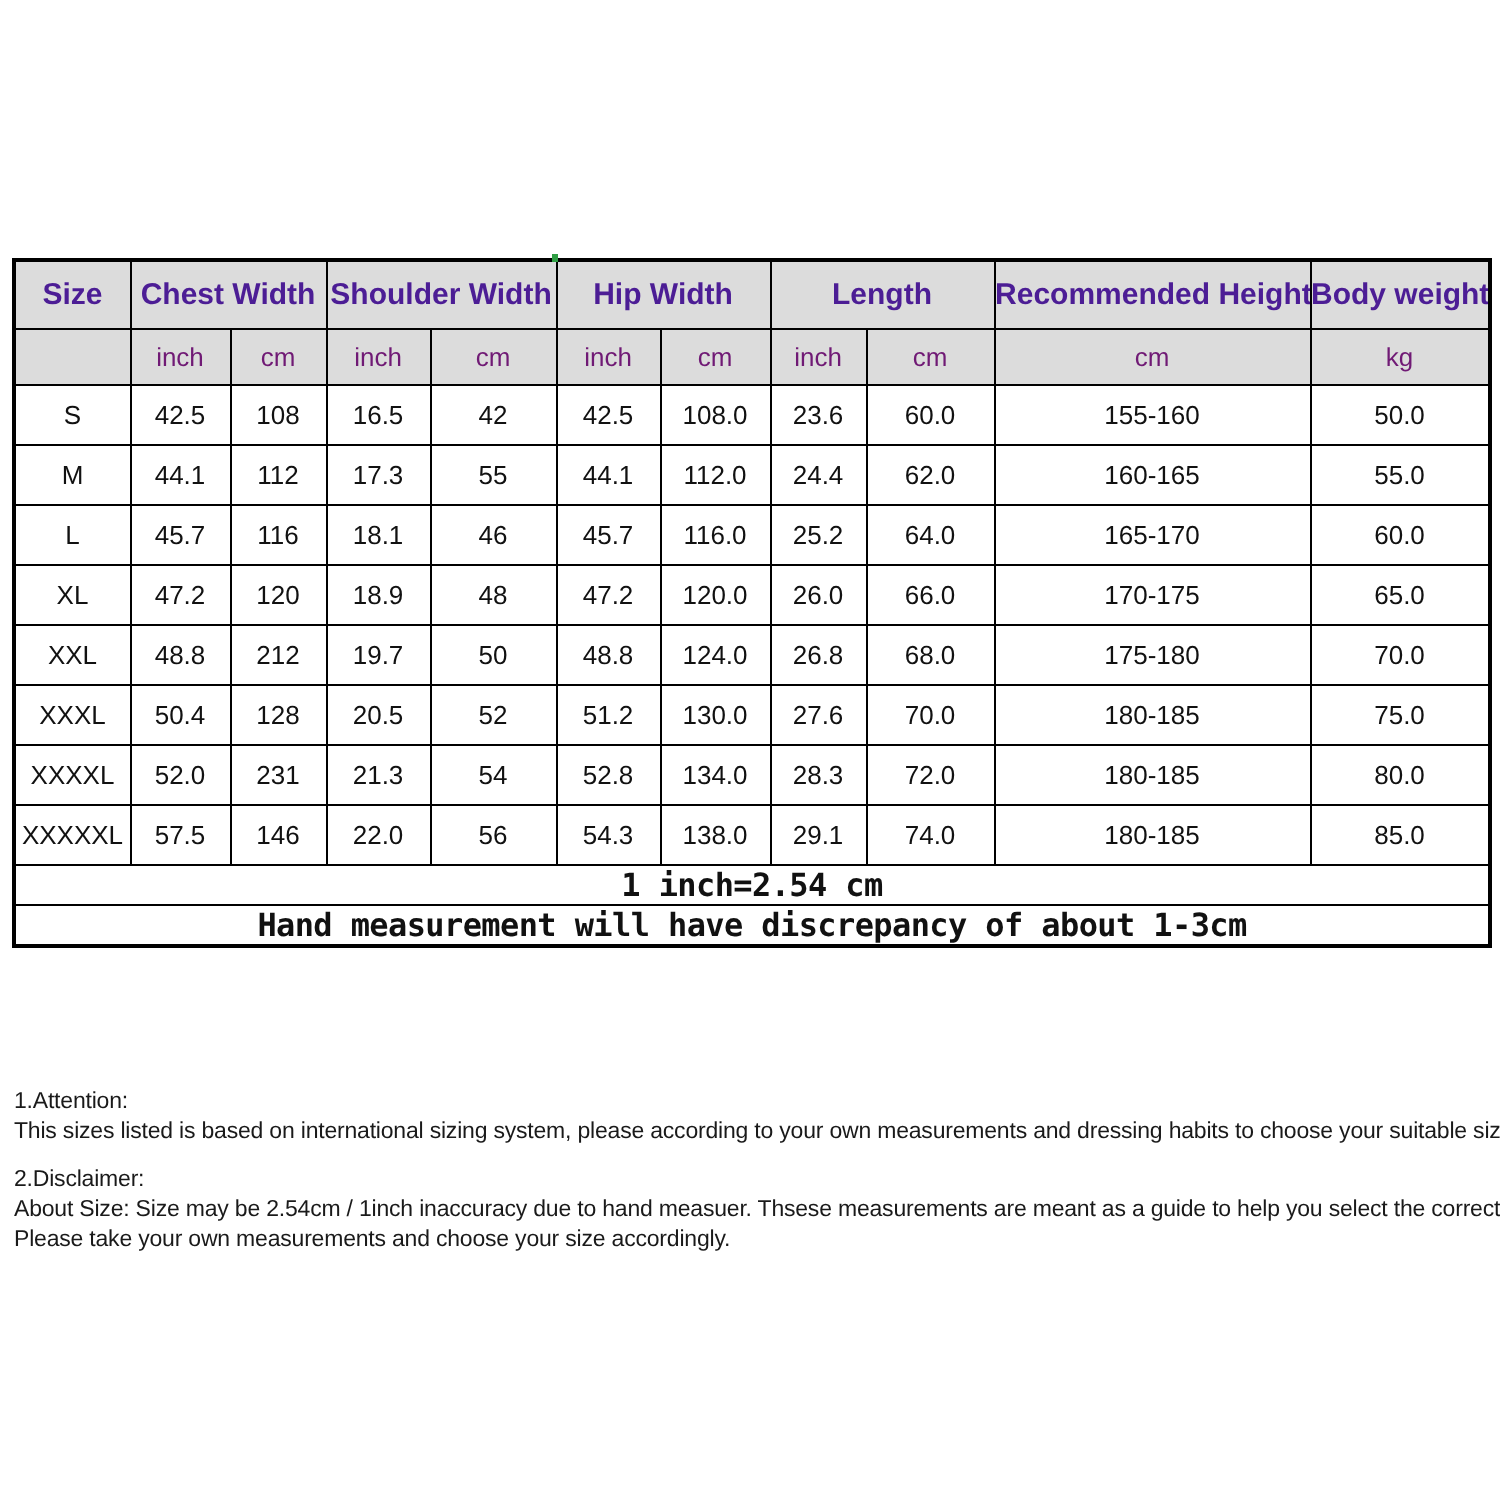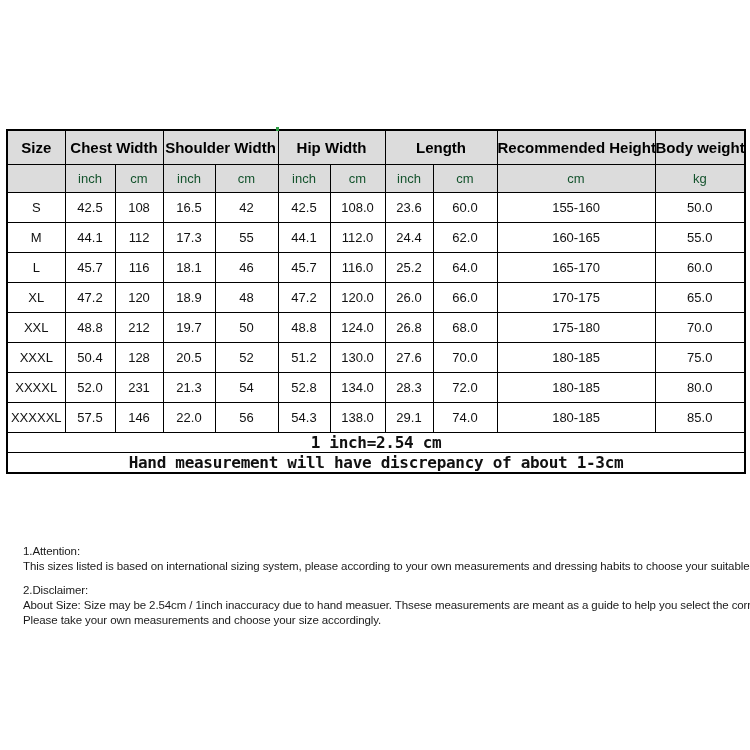--- a/index.html
+++ b/index.html
@@ -40,28 +40,28 @@
     vertical-align: middle;
     padding: 0;
     overflow: hidden;
     white-space: nowrap;
   }
   tr.group-row { height: 34px; }
   tr.group-row th {
     background: #dcdcdc;
     font-size: 15px;
     font-weight: bold;
-    color: #000000;
+    color: #4c1d95;
   }
   tr.unit-row { height: 28px; }
   tr.unit-row th {
     background: #dcdcdc;
     font-size: 13px;
     font-weight: normal;
-    color: #14532d;
+    color: #701a75;
   }
   tbody tr { height: 30px; }
   tbody td {
     background: #ffffff;
     font-size: 13px;
     color: #111111;
   }
   tfoot tr.note-row-1 { height: 19px; }
   tfoot tr.note-row-2 { height: 18px; }
   tfoot td.note-cell {
@@ -86,21 +86,21 @@
   .text-block {
     position: absolute;
     left: 7px;
     top: 544px;
     width: 743px;
     font-size: 11.5px;
     letter-spacing: -0.1px;
     line-height: 15px;
     color: #1a1a1a;
   }
-  .text-section { margin: 0 0 9px 16px; }
+  .text-section { margin: 0 0 9px 0; }
   .text-section .heading,
   .text-section .line {
     white-space: nowrap;
   }
 </style>
 </head>
 <body>
 
 <div class="canvas">
 

